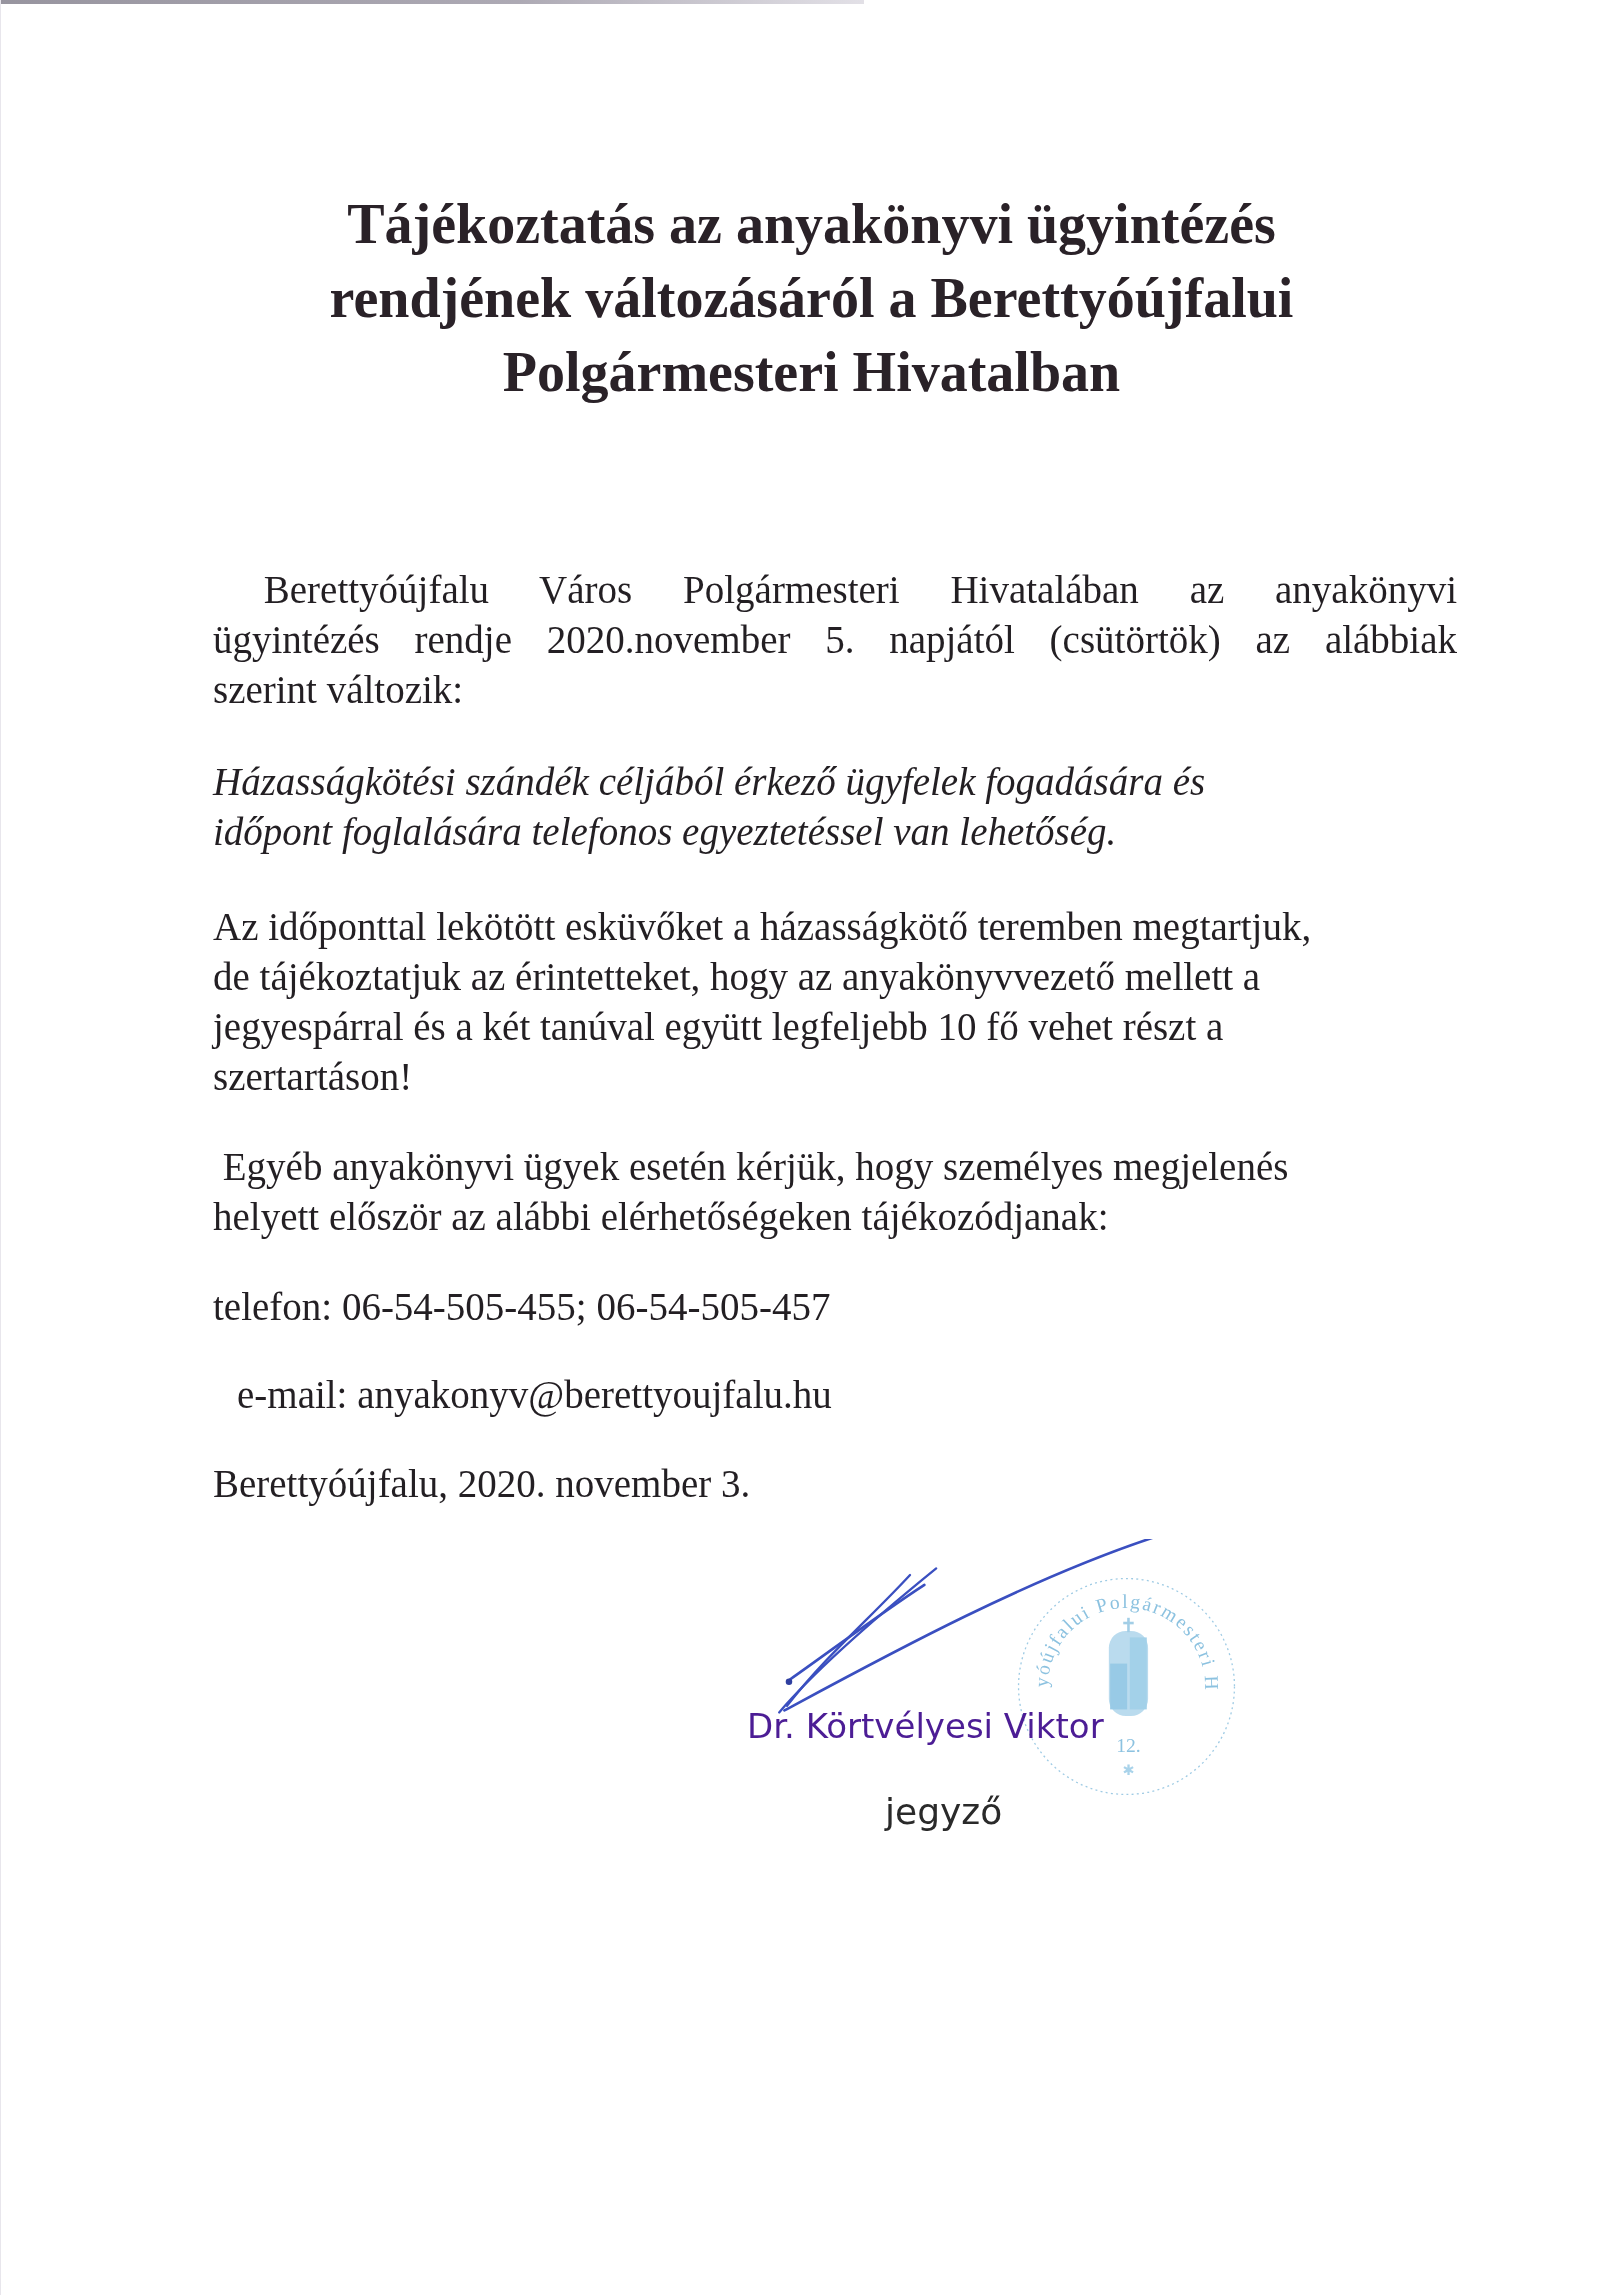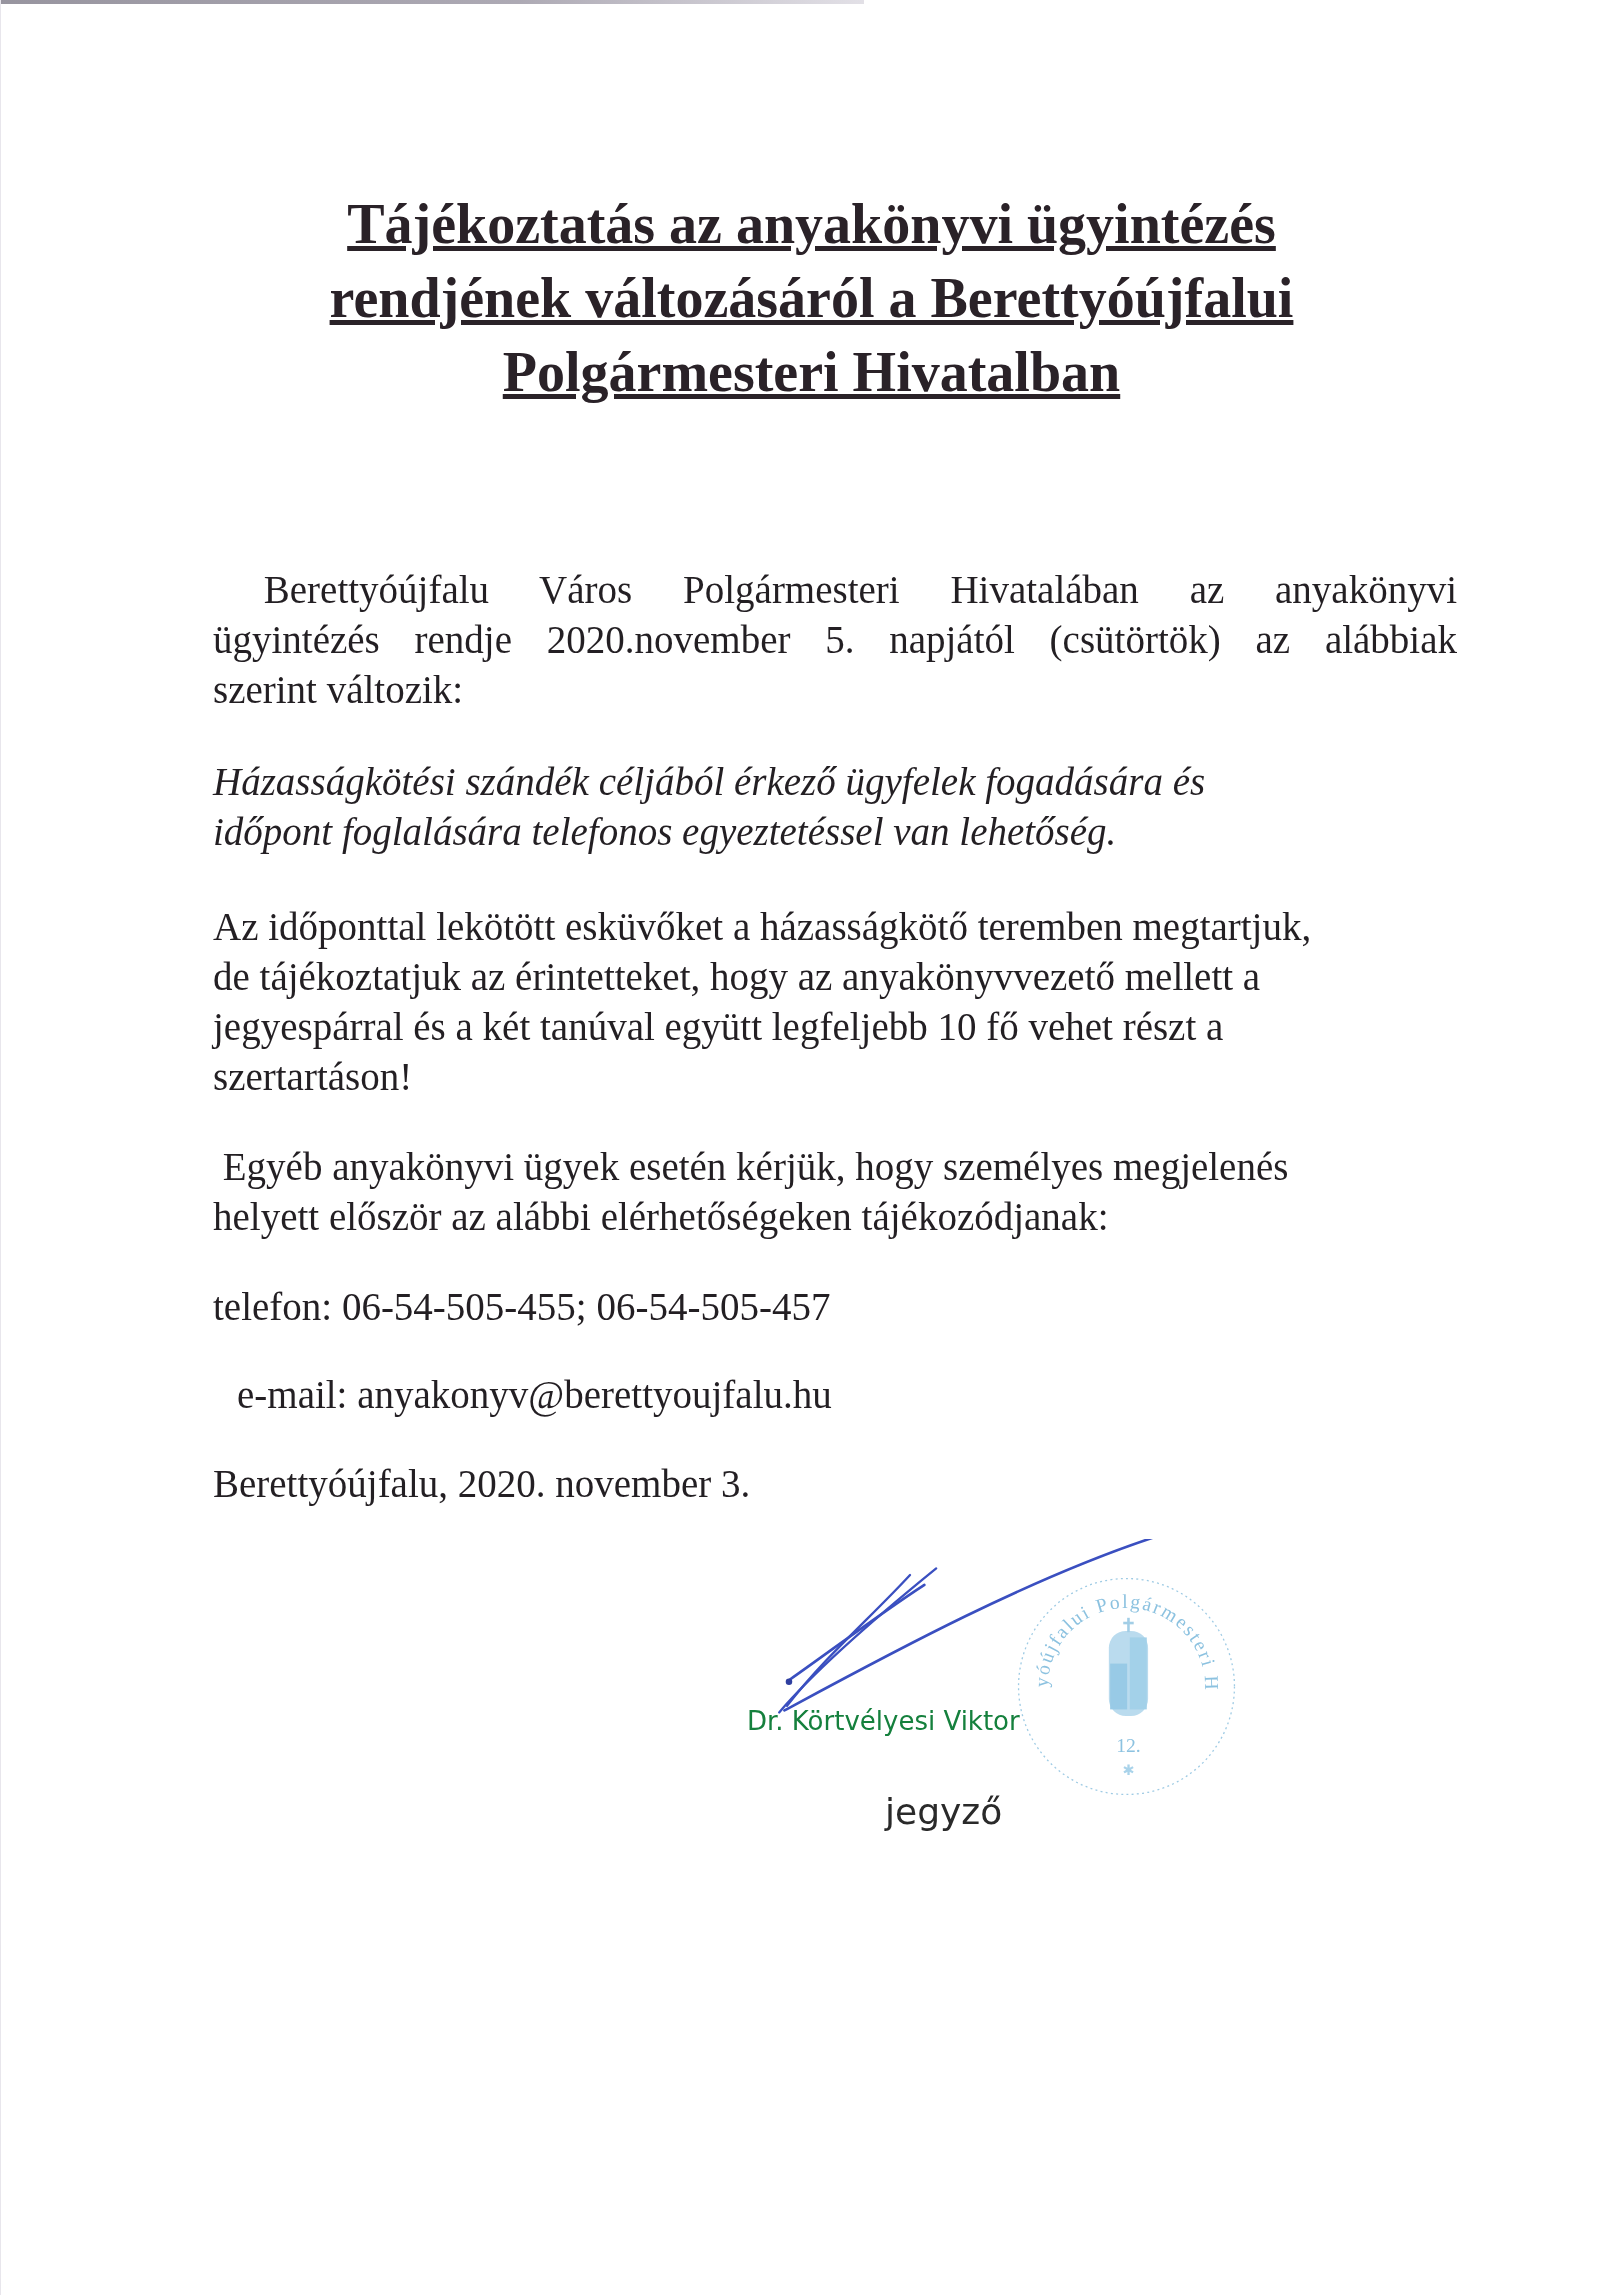--- a/index.html
+++ b/index.html
@@ -6,30 +6,30 @@
     body { width: 1622px; height: 2295px; position: relative; overflow: hidden; }
     .page { position: absolute; left: 0; top: 0; width: 1622px; height: 2295px; background: #ffffff; }
     .scan-edge { position: absolute; left: 0; top: 0; width: 864px; height: 3.9px;
       background: linear-gradient(90deg, #6b6776 0%, #8a8594 60%, #d6d3dc 100%); opacity: 0.7; }
     .scan-left { position: absolute; left: 0; top: 0; width: 1.3px; height: 2295px; background: #e8e6ec; }
     .title {
       position: absolute; left: 196px; top: 187px; width: 1231px;
       font-family: "Liberation Serif", serif; font-weight: bold;
       font-size: 56px; line-height: 74px; color: #2a2228; text-align: center;
     }
-    .title div { white-space: nowrap; text-decoration: underline; }
+    .title div { white-space: nowrap; }
     .body {
       font-family: "Liberation Serif", serif; font-size: 39px; color: #231f23;
       position: absolute; left: 213px; width: 1244px;
     }
     .para { position: absolute; left: 0; line-height: 50px; white-space: nowrap; }
     .just { text-align: justify; text-align-last: justify; width: 1244px; white-space: normal; }
     .sig-name {
       position: absolute; left: 747px; top: 1706px;
-      font-family: "DejaVu Sans", sans-serif; font-size: 26px; color: #15803d; white-space: nowrap;
+      font-family: "DejaVu Sans", sans-serif; font-size: 34px; color: #4c1d95; white-space: nowrap;
     }
     .sig-role {
       position: absolute; left: 885px; top: 1791px;
       font-family: "DejaVu Sans", sans-serif; font-size: 36px; color: #2a2a2a; white-space: nowrap;
     }
     .stamp { position: absolute; left: 1012px; top: 1572px; width: 229px; height: 229px; }
     .signature { position: absolute; left: 753px; top: 1539px; width: 458px; height: 216px; }
   </style>
 </head>
 <body>

